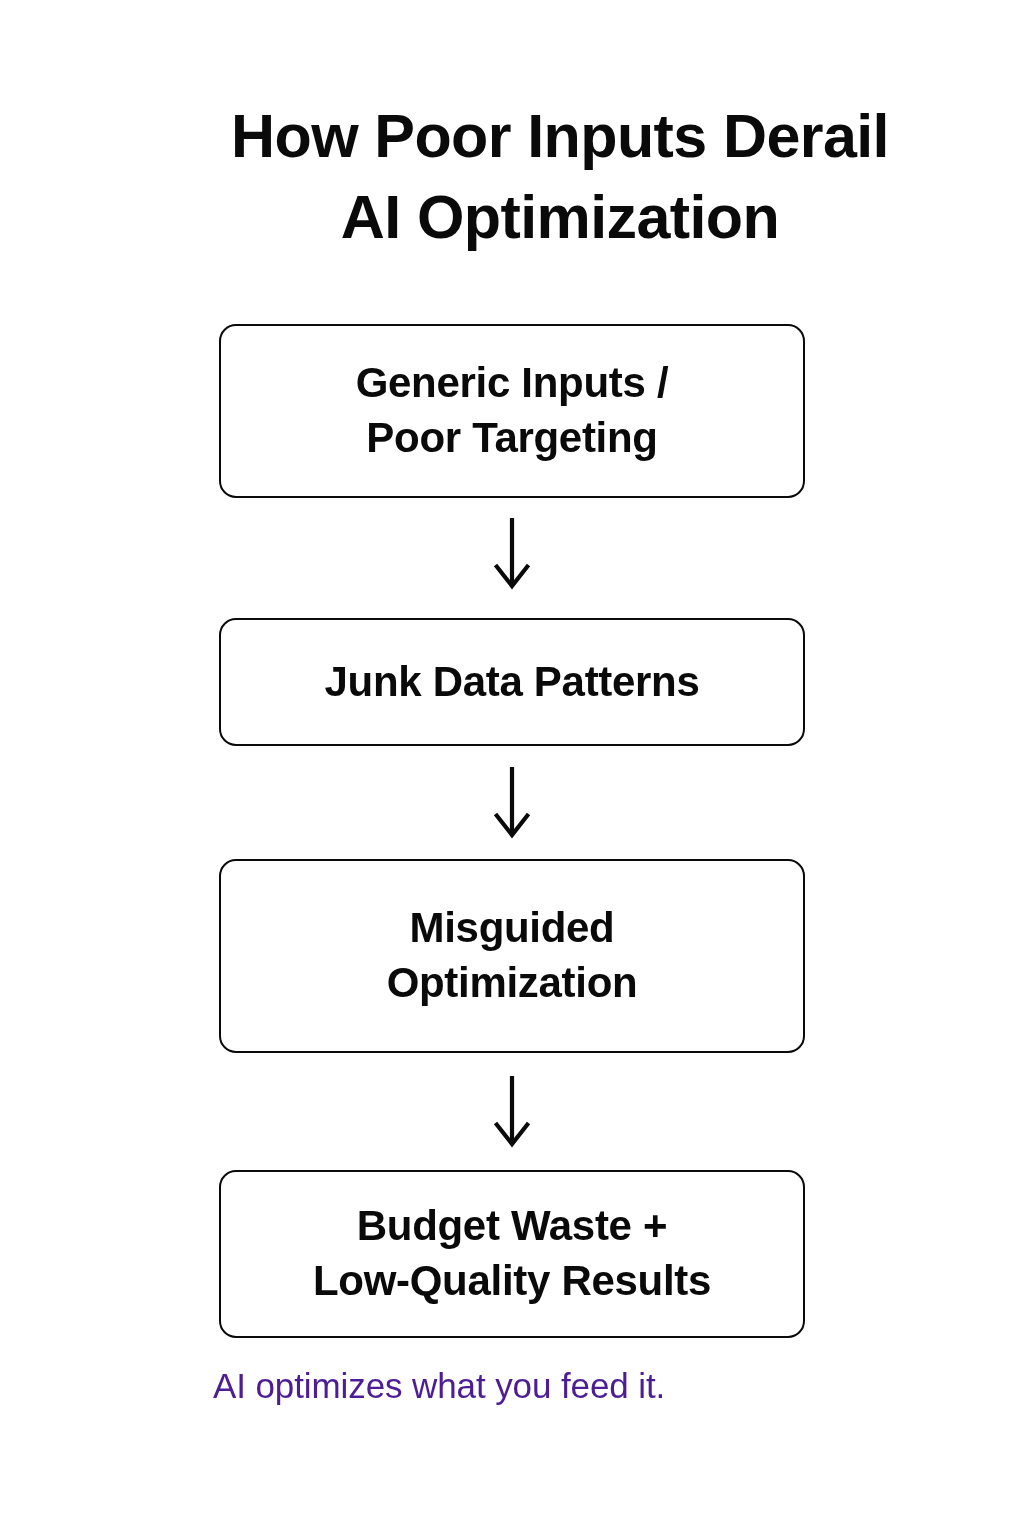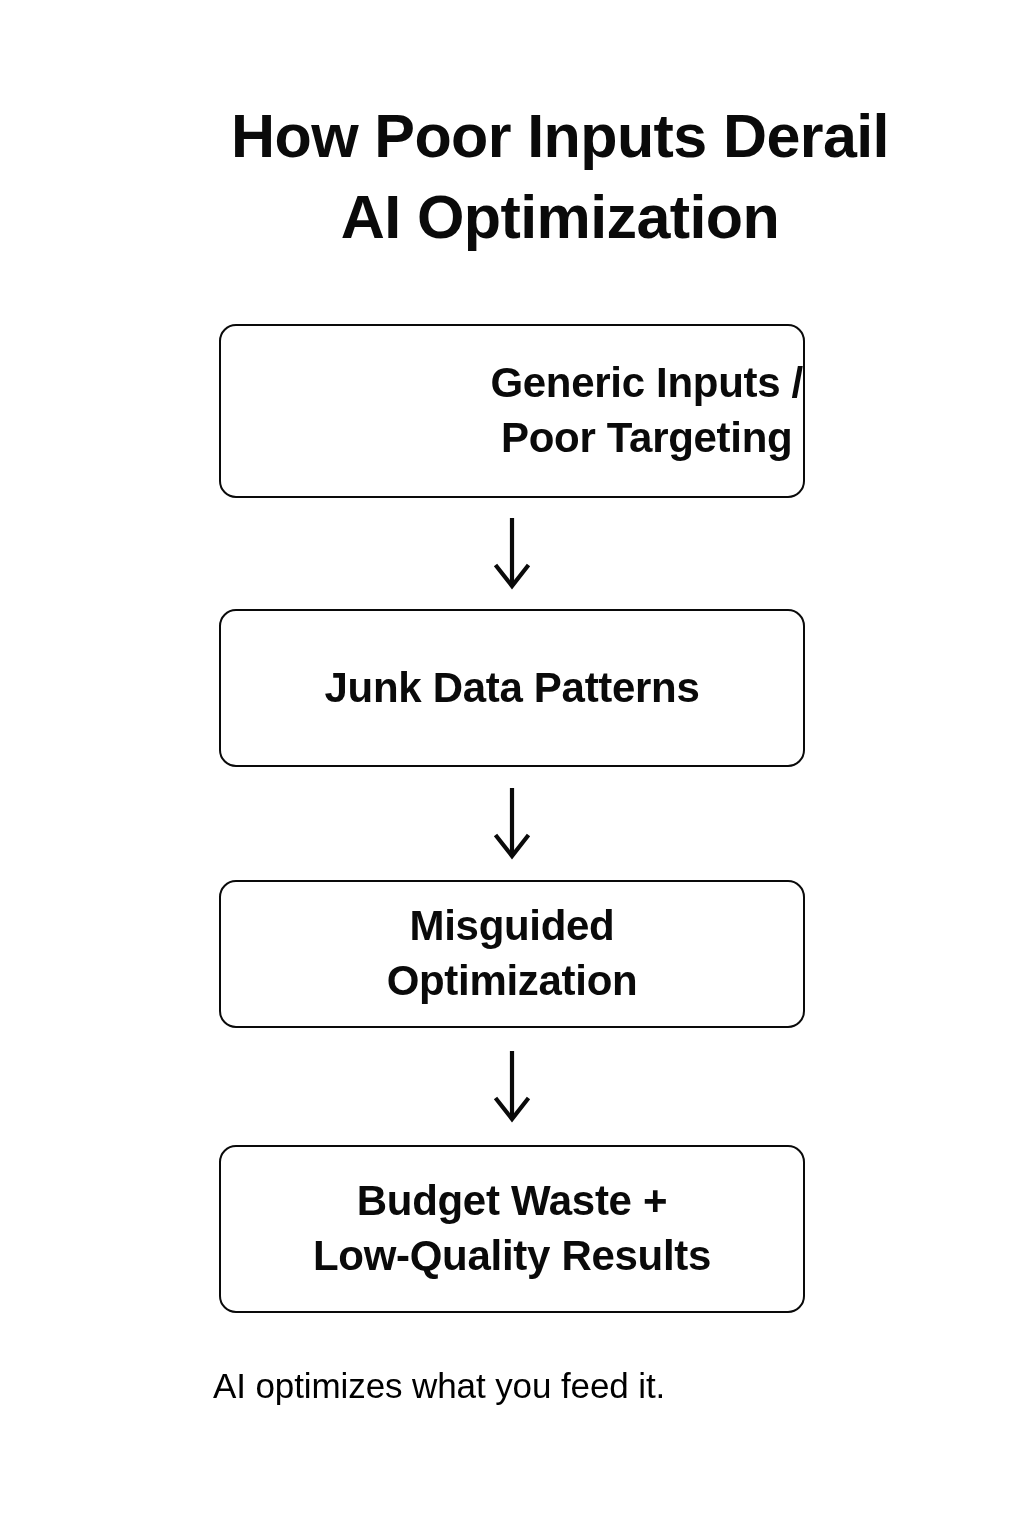--- a/index.html
+++ b/index.html
@@ -48,23 +48,23 @@
     width: 586px;
     border: 2.6px solid #0a0a0a;
     border-radius: 17px;
     background: #ffffff;
     display: flex;
     align-items: center;
     justify-content: center;
     text-align: center;
   }
 
-  .node-1 { height: 174px; justify-content: flex-end; }
-  .node-2 { height: 158px; }
-  .node-3 { height: 148px; }
+  .node-1 { height: 174px; }
+  .node-2 { height: 128px; margin-top: 9px; }
+  .node-3 { height: 194px; }
   .node-4 { height: 168px; }
 
   .node-label {
     font-size: 42px;
     font-weight: 700;
     line-height: 1.30;
     letter-spacing: -0.3px;
     color: #0a0a0a;
     white-space: pre-line;
   }
@@ -86,21 +86,21 @@
   .caption {
     position: absolute;
     top: 1361px;
     left: 213px;
     width: 640px;
     text-align: left;
     font-size: 35px;
     font-weight: 400;
     line-height: 1.43;
     letter-spacing: -0.1px;
-    color: #000000;
+    color: #4c1d95;
   }
   .caption-line { display: block; white-space: pre; }
 </style>
 </head>
 <body>
 
 <div class="page">
 
   <h1 class="title">
     <span class="title-line">How Poor Inputs Derail</span>

